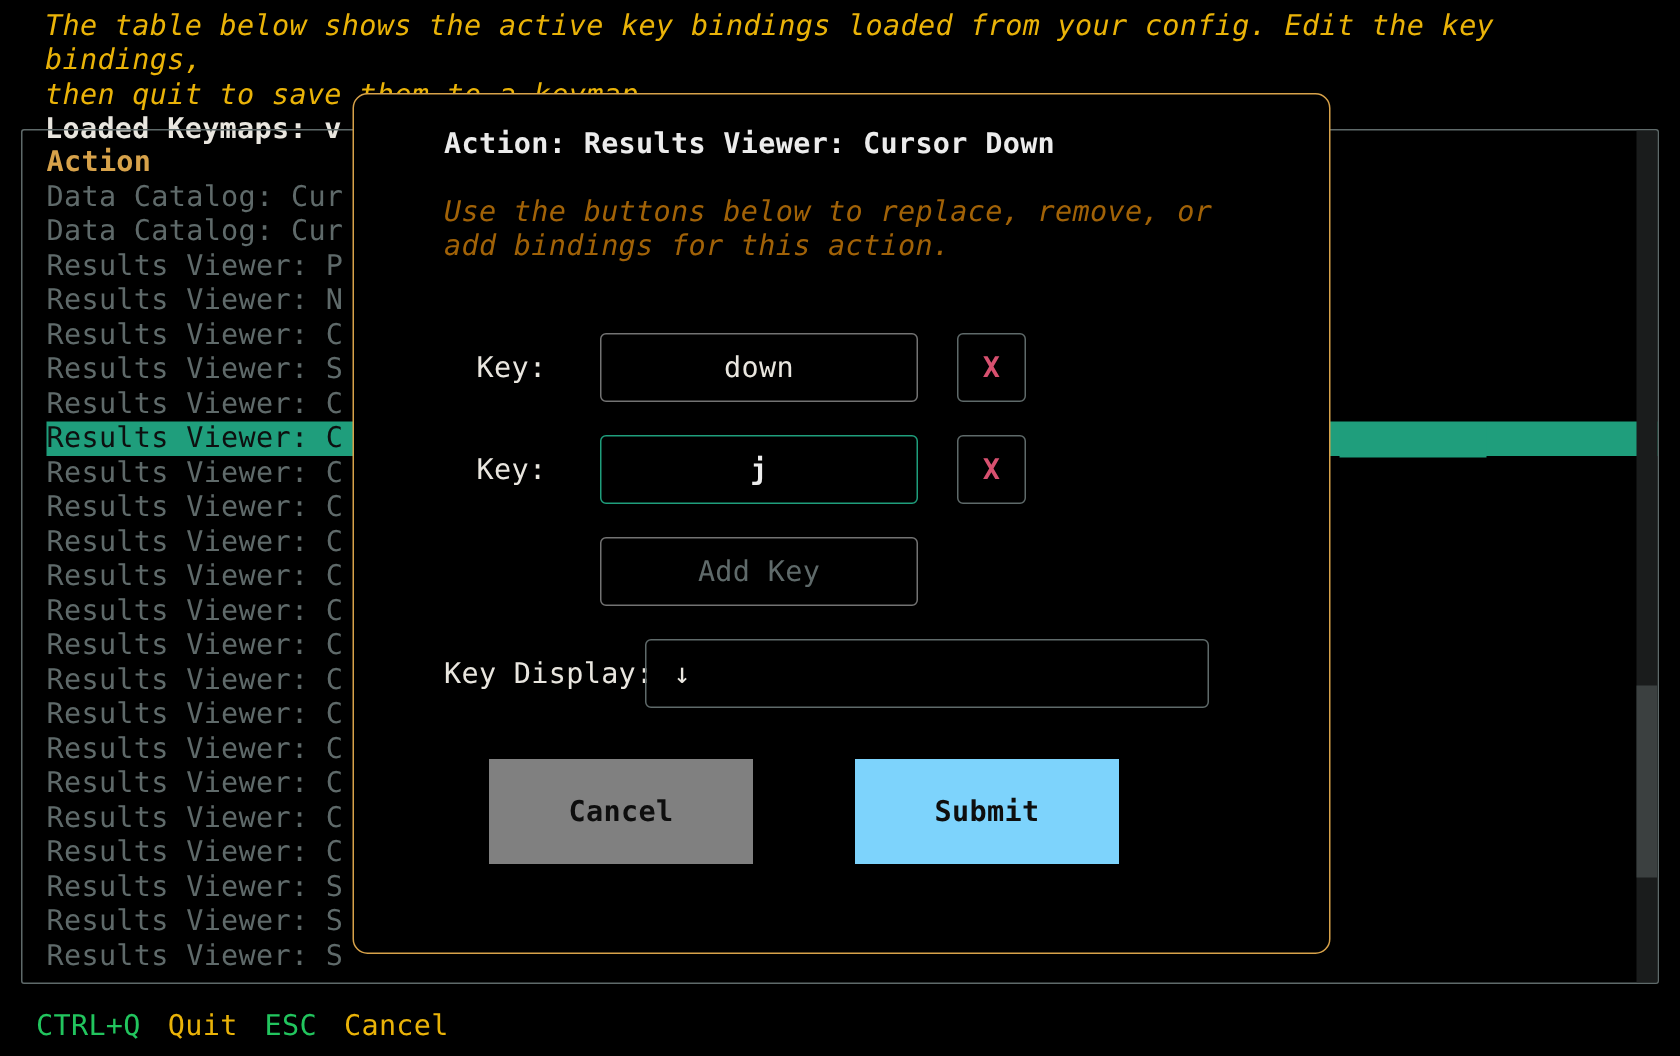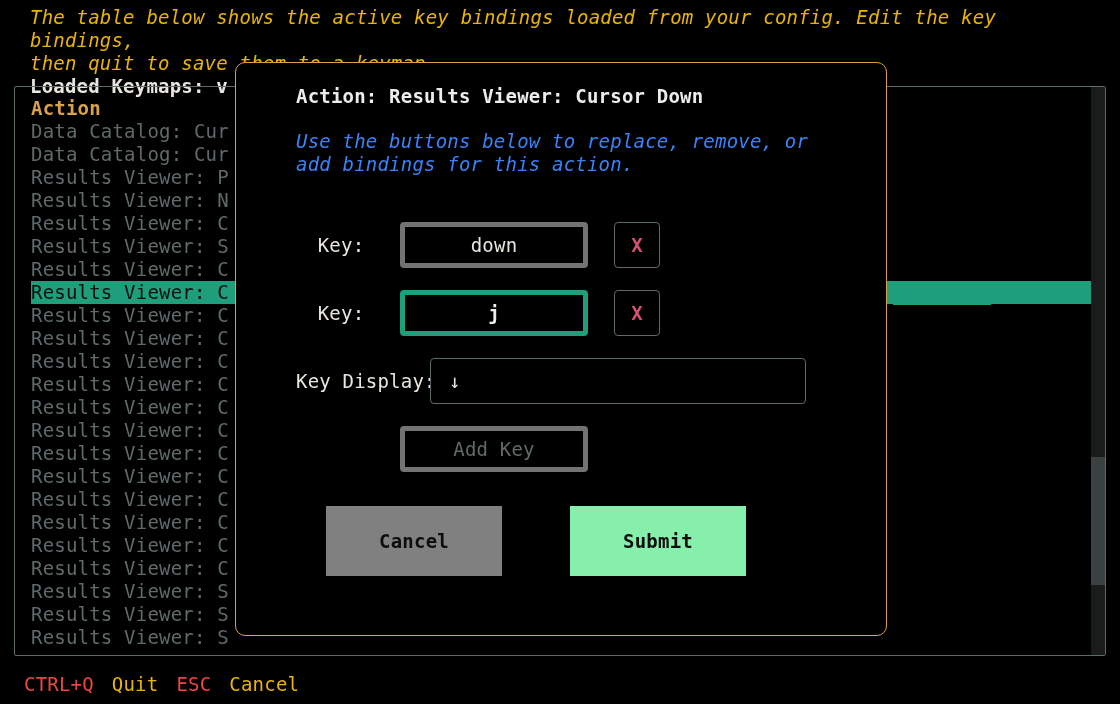--- a/index.html
+++ b/index.html
@@ -115,21 +115,21 @@
     color: #e9e6df;
     margin-left: 13px;
   }
   .modal-title {
     font-weight: bold;
     color: #ececec;
     padding: 0 26px;
   }
   .modal-help {
     font-style: italic;
-    color: #3b82f6;
+    color: #a16207;
     padding: 22px 26px 0 26px;
   }
 
   .form {
     margin-top: 46px;
     padding: 0 26px;
   }
 
   .form-row {
     display: flex;
@@ -140,23 +140,23 @@
     width: 104px;
     text-align: center;
     color: #e9e6df;
     padding-right: 14px;
     white-space: pre;
   }
   .form-label.wide {
     width: 134px;
   }
   .key-box {
-    width: 188px;
+    width: 212px;
     height: 46px;
-    border: 5px solid #737373;
+    border: 1px solid #737373;
     border-radius: 4px;
     display: flex;
     align-items: center;
     justify-content: center;
     color: #e9e6df;
     background: transparent;
   }
   .key-box.focused {
     border-color: #1f9e7c;
     color: #ececec;
@@ -202,31 +202,31 @@
     align-items: center;
     justify-content: center;
     font-weight: bold;
     font-size: 19px;
   }
   .btn.cancel {
     background: #808080;
     color: #0e0e0e;
   }
   .btn.submit {
-    background: #86efac;
+    background: #7dd3fc;
     color: #0e0e0e;
   }
 
   .footer {
     position: absolute;
     left: 24px;
     bottom: 8px;
     color: #e9e6df;
   }
-  .footer .k { color: #ef4444; }
+  .footer .k { color: #22c55e; }
   .footer .g { color: #eab308; }
   .footer .sp { display: inline-block; width: 18px; }
 </style>
 </head>
 <body>
 
 <div class="screen">
 
   <div class="intro">
     <span>The table below shows the active key bindings loaded from your config. Edit the key bindings,</span><br>
@@ -279,30 +279,30 @@
         <div class="key-box">down</div>
         <div class="x-btn">X</div>
       </div>
 
       <div class="form-row">
         <div class="form-label">Key:</div>
         <div class="key-box focused">j</div>
         <div class="x-btn">X</div>
       </div>
 
+      <div class="form-row">
+        <div class="form-label"></div>
+        <div class="key-box add">Add Key</div>
+      </div>
+
       <div class="form-row" style="margin-top:10px;">
         <div class="form-label wide">Key Display:</div>
         <div class="display-box">↓</div>
       </div>
 
-      <div class="form-row">
-        <div class="form-label"></div>
-        <div class="key-box add">Add Key</div>
-      </div>
-
       <div class="btn-row">
         <div class="btn cancel">Cancel</div>
         <div class="btn submit">Submit</div>
       </div>
     </div>
   </div>
 
   <div class="footer">
     <span class="k">CTRL+Q</span><span class="sp"></span><span class="g">Quit</span><span class="sp"></span><span class="k">ESC</span><span class="sp"></span><span class="g">Cancel</span>
   </div>

